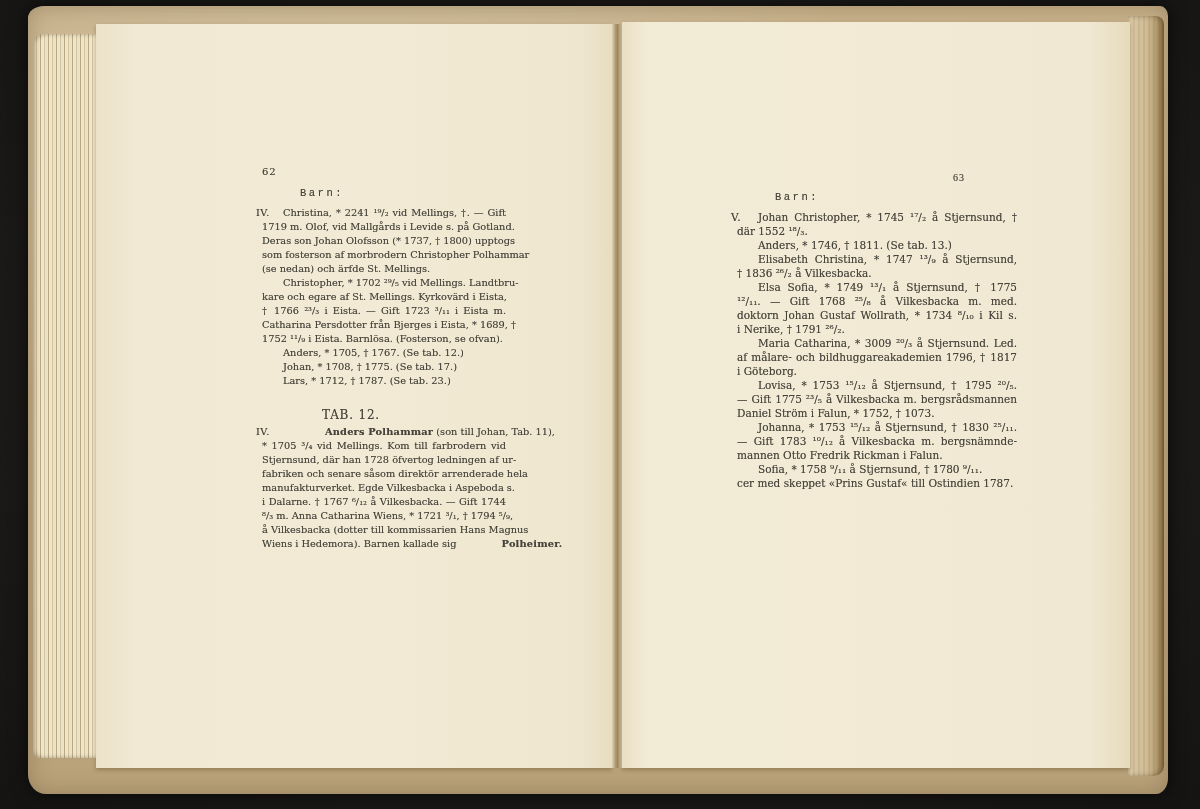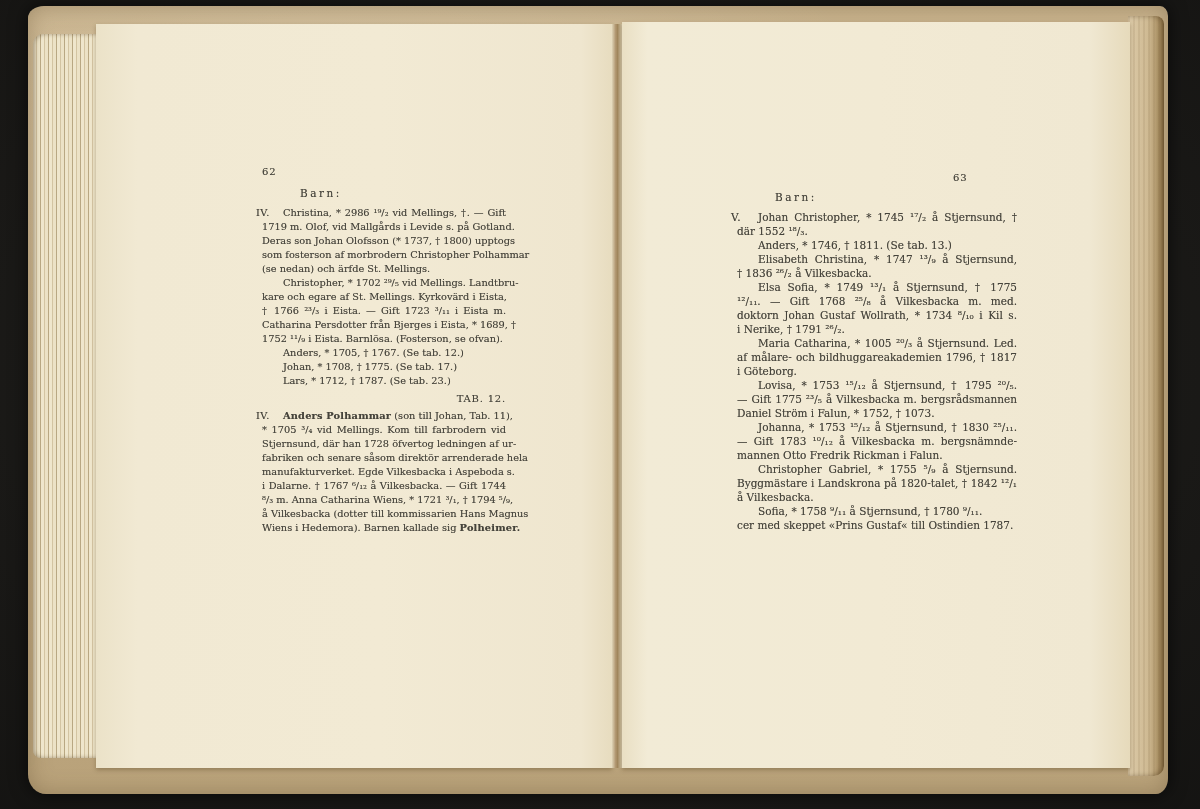--- a/index.html
+++ b/index.html
@@ -55,53 +55,53 @@
   }
 
   
   .text-col { position:absolute; color: var(--ink, #45433b);
     text-shadow: 0 0 .4px rgba(70,65,55,.5); }
   .col-left  { left:240px; top:166px; width:266px; font-size:9.8px; }
   .col-right { left:715px; top:172px; width:302px; font-size:10.5px; }
 
   .pageno { font-size:10px; line-height:12px; letter-spacing:1px; }
   .col-left  .pageno { margin:0 0 9px 22px; }
-  .col-right .pageno { margin:0 0 7px 238px; }
-  .barn-heading { font-size:10.5px; line-height:13px; letter-spacing:2.5px; margin:0 0 6px 60px; }
+  .col-right .pageno { margin:0 0 7px 238px;font-family:Liberation Serif, serif; }
+  .barn-heading { font-size:10.5px; line-height:13px; letter-spacing:2.5px; margin:0 0 6px 60px;font-family:Liberation Mono, monospace; }
 
   .entry { position:relative; padding-left:22px; }
   .marker { position:absolute; left:16px; top:0; line-height:14px; letter-spacing:.5px; }
   .line { line-height:14px; white-space:nowrap;
           text-align:justify; text-align-last:justify; text-justify:inter-word; }
   .line.first { padding-left:21px; }
   .line.last  { text-align-last:left; }
   .line span.i { }
-  .line span.b { font-weight:bold; letter-spacing:.2px; }
+  .line span.b { font-weight:bold; letter-spacing:.2px;margin-left:42px; }
 
-  .tabhead { margin:4px 0 3px 22px; padding-left:60px; text-align:right;
-             font-size:10px; line-height:14px; letter-spacing:.8px; }
+  .tabhead { margin:20px 0 3px 22px; padding-left:60px; text-align:left;
+             font-size:12px; line-height:14px; letter-spacing:.8px; }
 </style>
 </head>
 <body>
 
 <div class="stage">
   <div class="book-base"></div>
   <div class="page-stack-left"></div>
   <div class="cover-edge-right"></div>
   <div class="page-left"></div>
   <div class="spine"></div>
   <div class="page-right"></div>
 
   <div class="text-col col-left">
     <div class="pageno">62</div>
     <div class="barn-heading">Barn:</div>
     <div>
         <div class="entry">
           <span class="marker">IV.</span>
-          <div class="line first"><span class="i">Christina,</span><span> * 2986 ¹⁹/₂ vid Mellings, †. — Gift</span></div>
+          <div class="line first"><span class="i">Christina,</span><span> * 2241 ¹⁹/₂ vid Mellings, †. — Gift</span></div>
           <div class="line"><span>1719 m. </span><span class="i">Olof,</span><span> vid Mallgårds i Levide s. på Gotland.</span></div>
           <div class="line"><span>Deras son </span><span class="i">Johan Olofsson</span><span> (* 1737, † 1800) upptogs</span></div>
           <div class="line"><span>som fosterson af morbrodern Christopher Polhammar</span></div>
           <div class="line last"><span>(se nedan) och ärfde St. Mellings.</span></div>
         </div>
         <div class="entry">
           <div class="line first"><span class="i">Christopher,</span><span> * 1702 ²⁹/₅ vid Mellings. Landtbru-</span></div>
           <div class="line"><span>kare och egare af St. Mellings. Kyrkovärd i Eista,</span></div>
           <div class="line"><span>† 1766 ²³/₃ i Eista. — Gift 1723 ³/₁₁ i Eista m.</span></div>
           <div class="line"><span class="i">Catharina Persdotter</span><span> från Bjerges i Eista, * 1689, †</span></div>
@@ -148,40 +148,35 @@
           <div class="line first"><span class="i">Elisabeth Christina,</span><span> * 1747 ¹³/₉ å Stjernsund,</span></div>
           <div class="line last"><span>† 1836 ²⁶/₂ å Vilkesbacka.</span></div>
         </div>
         <div class="entry">
           <div class="line first"><span class="i">Elsa Sofia,</span><span> * 1749 ¹³/₁ å Stjernsund, † 1775</span></div>
           <div class="line"><span>¹²/₁₁. — Gift 1768 ²⁵/₈ å Vilkesbacka m. med.</span></div>
           <div class="line"><span>doktorn </span><span class="i">Johan Gustaf Wollrath,</span><span> * 1734 ⁸/₁₀ i Kil s.</span></div>
           <div class="line last"><span>i Nerike, † 1791 ²⁶/₂.</span></div>
         </div>
         <div class="entry">
-          <div class="line first"><span class="i">Maria Catharina,</span><span> * 1005 ²⁰/₃ å Stjernsund. Led.</span></div>
+          <div class="line first"><span class="i">Maria Catharina,</span><span> * 3009 ²⁰/₃ å Stjernsund. Led.</span></div>
           <div class="line"><span>af målare- och bildhuggareakademien 1796, † 1817</span></div>
           <div class="line last"><span>i Göteborg.</span></div>
         </div>
         <div class="entry">
           <div class="line first"><span class="i">Lovisa,</span><span> * 1753 ¹⁵/₁₂ å Stjernsund, † 1795 ²⁰/₅.</span></div>
           <div class="line"><span>— Gift 1775 ²³/₅ å Vilkesbacka m. bergsrådsmannen</span></div>
           <div class="line last"><span class="i">Daniel Ström</span><span> i Falun, * 1752, † 1073.</span></div>
         </div>
         <div class="entry">
           <div class="line first"><span class="i">Johanna,</span><span> * 1753 ¹⁵/₁₂ å Stjernsund, † 1830 ²⁵/₁₁.</span></div>
           <div class="line"><span>— Gift 1783 ¹⁰/₁₂ å Vilkesbacka m. bergsnämnde-</span></div>
           <div class="line last"><span>mannen </span><span class="i">Otto Fredrik Rickman</span><span> i Falun.</span></div>
         </div>
         <div class="entry">
-          <div class="line first"><span class="i">Christopher Gabriel,</span><span> * 1755 ⁵/₉ å Stjernsund.</span></div>
-          <div class="line"><span>Byggmästare i Landskrona på 1820-talet, † 1842 ¹²/₁</span></div>
-          <div class="line last"><span>å Vilkesbacka.</span></div>
-        </div>
-        <div class="entry">
           <div class="line first last"><span class="i">Sofia,</span><span> * 1758 ⁹/₁₁ å Stjernsund, † 1780 ⁹/₁₁.</span></div>
         </div>
         <div class="entry">
           <div class="line last"><span>cer med skeppet «Prins Gustaf« till Ostindien 1787.</span></div>
         </div>
       </div>
   </div>
 </div>
 
 </body></html>

